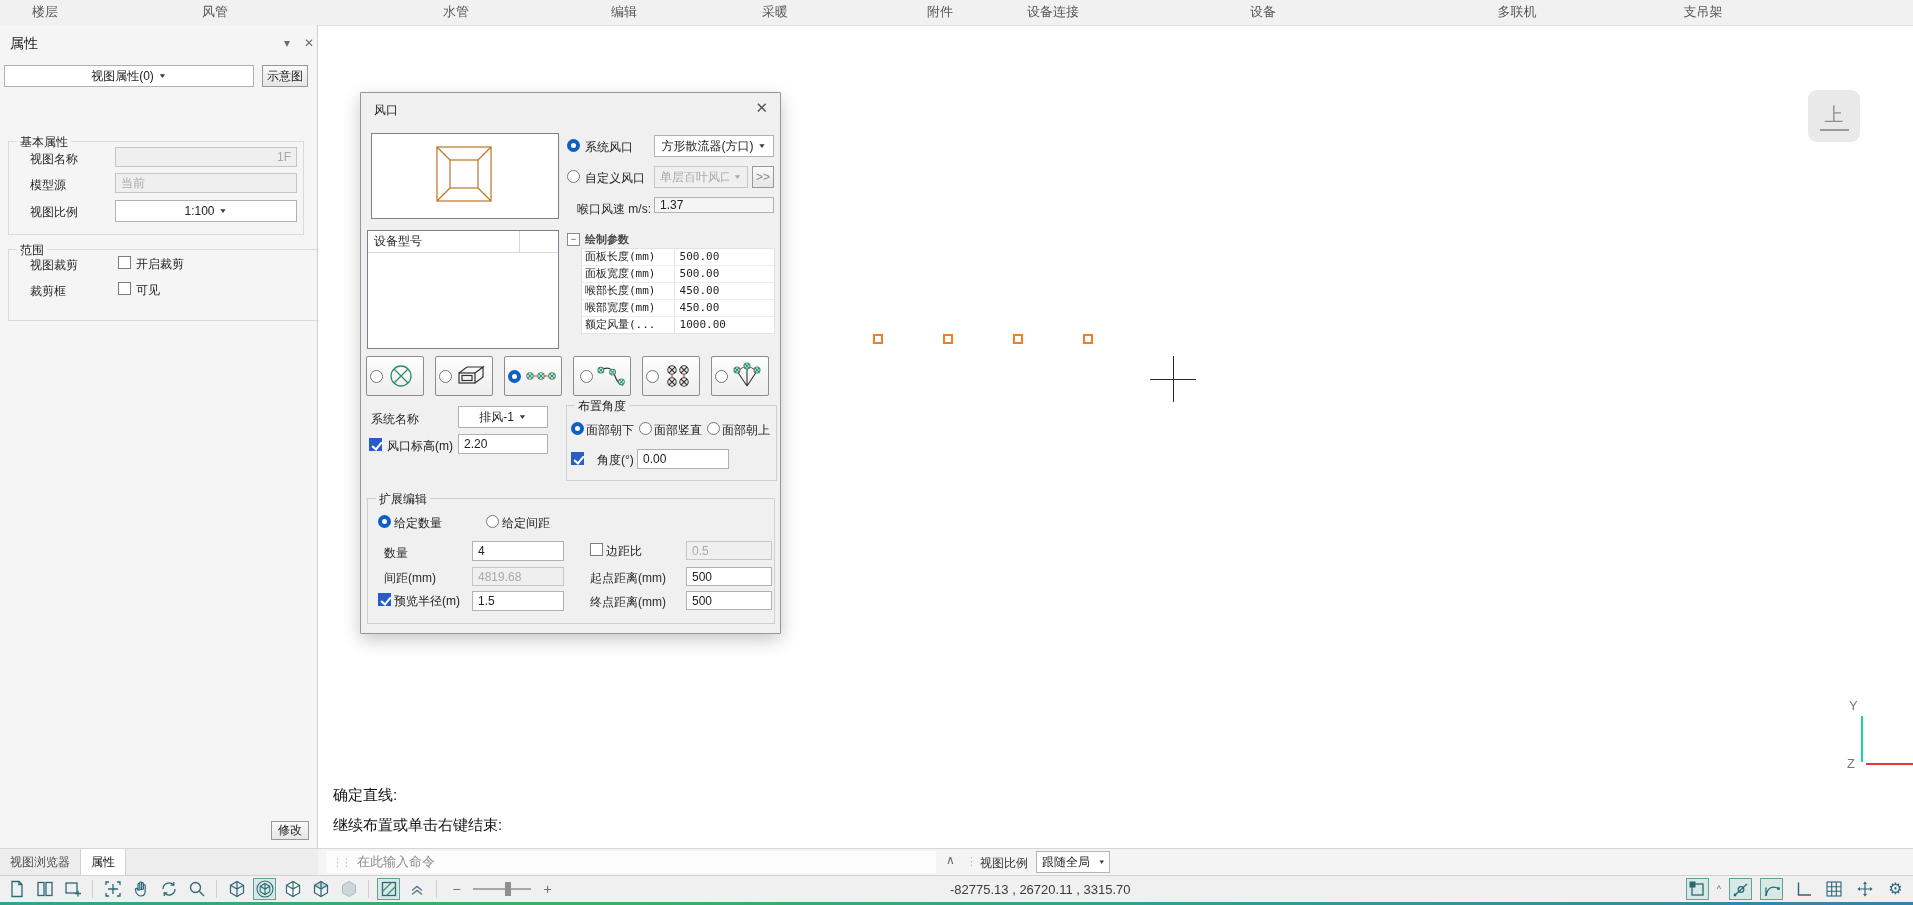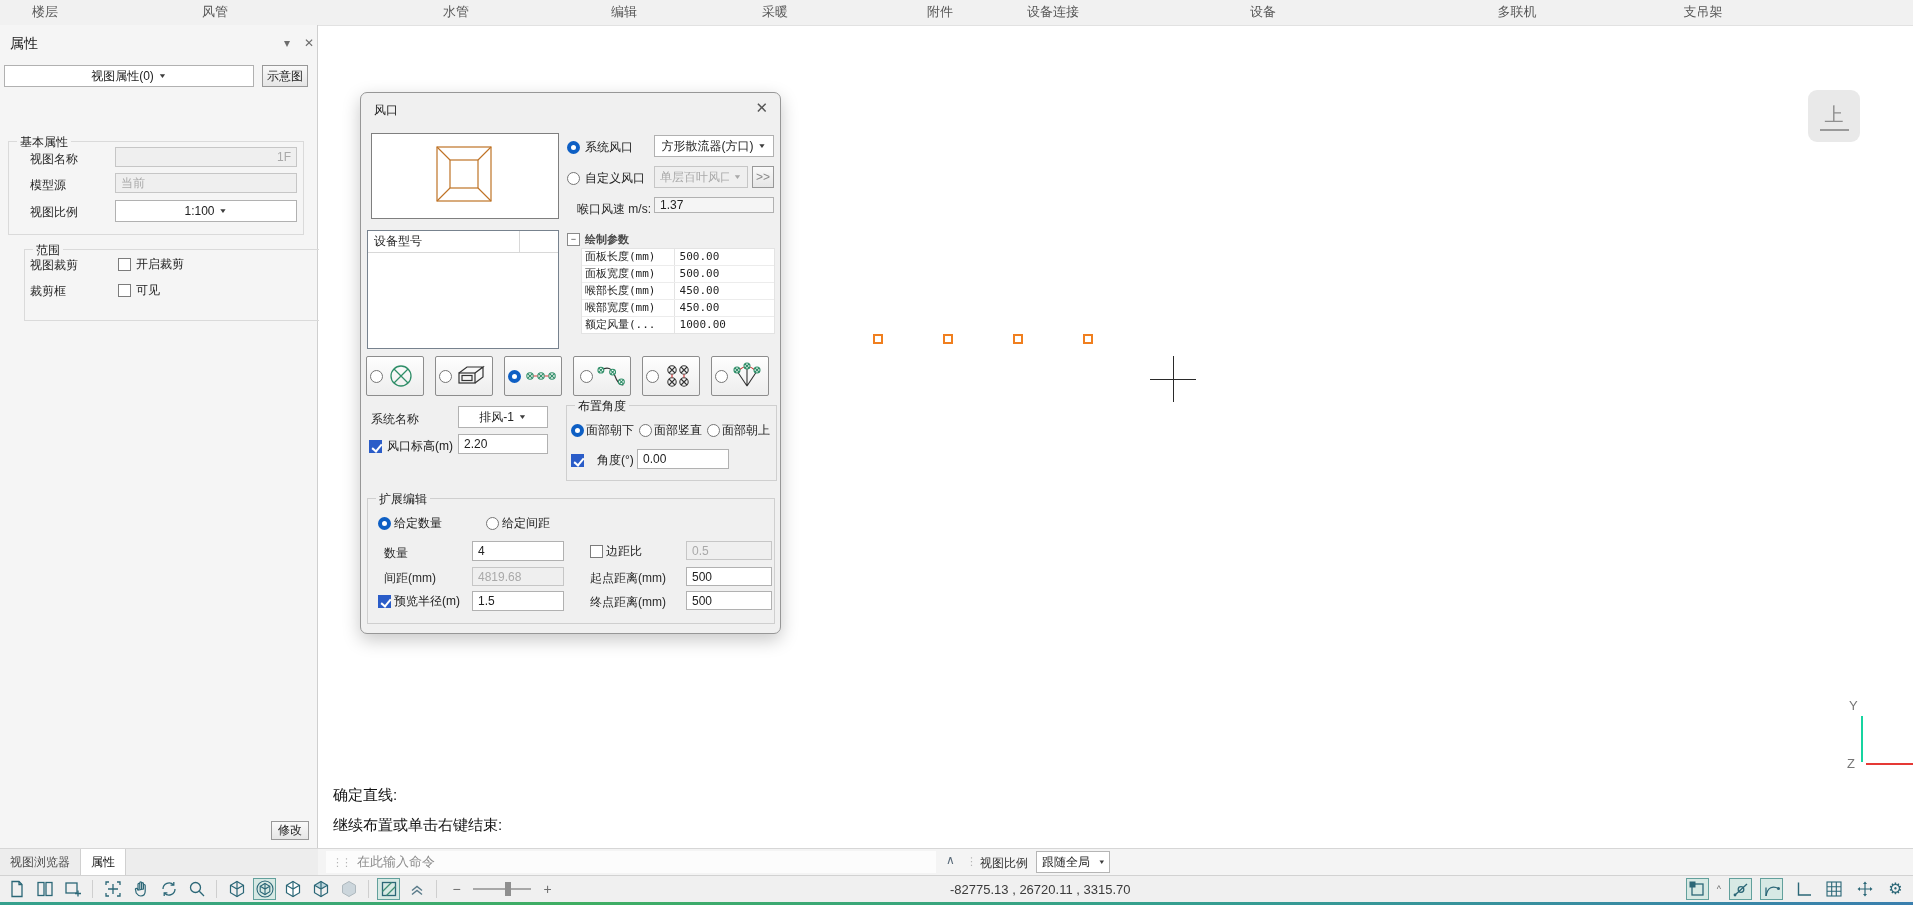--- a/index.html
+++ b/index.html
@@ -19,23 +19,23 @@
   .arr{font-size:9px;color:#3c3c3c;transform:scaleY(.75);margin-left:4px}
   .btn{display:flex;align-items:center;justify-content:center;background:linear-gradient(#f9f9f9,#e6e6e6);border:1px solid #989898;font-size:12px;box-sizing:border-box;cursor:default}
   .grp{position:absolute;border:1px solid #dadada;box-sizing:border-box}
   .grp>.glab{position:absolute;top:-8px;left:8px;background:#f5f5f5;padding:0 3px;font-size:12px;color:#1c1c1c}
   .flab{position:absolute;font-size:12px;color:#2a2a2a;white-space:nowrap}
   .chk{display:inline-block;width:13px;height:13px;border:1px solid #7c7c7c;background:#fff;box-sizing:border-box;position:relative;flex:none}
   .chk.on{background:#2a5cc8;border-color:#2a5cc8}
   .chk.on::after{content:"";position:absolute;left:3.5px;top:0.5px;width:4px;height:8px;border:solid #fff;border-width:0 2px 2px 0;transform:rotate(40deg)}
   .radio{display:inline-block;width:13px;height:13px;border:1px solid #767676;border-radius:50%;background:#fff;box-sizing:border-box;flex:none}
   .radio.on{border:4px solid #0e5fc4}
-  .flexrow{position:absolute;display:flex;align-items:center;gap:5px;font-size:12px;white-space:nowrap}
+  .flexrow{position:absolute;display:flex;align-items:flex-start;gap:5px;font-size:12px;white-space:nowrap}
   
-  .dialog{position:absolute;left:360px;top:92px;width:421px;height:542px;background:#f0f0f0;border:1px solid #979797;border-radius:7px;box-shadow:0 6px 18px rgba(0,0,0,.22);box-sizing:border-box}
+  .dialog{position:absolute;left:360px;top:92px;width:421px;height:542px;background:#f0f0f0;border:1px solid #979797;border-radius:1px;box-shadow:0 6px 18px rgba(0,0,0,.22);box-sizing:border-box}
   .dialog .glab{background:#f0f0f0}
   .dlg-title{position:absolute;left:13px;top:9px;font-size:12px;color:#1c1c1c}
   .dlg-close{position:absolute;right:12px;top:6px;font-size:15px;color:#555;cursor:default}
   .preview{position:absolute;left:10px;top:40px;width:188px;height:86px;background:#fff;border:1px solid #7f7f7f;box-sizing:border-box}
   .devlist{position:absolute;left:6px;top:137px;width:192px;height:119px;background:#fff;border:1px solid #77828e;box-sizing:border-box}
   .devlist .hd{height:21px;border-bottom:1px solid #d8d8d8;display:flex;align-items:center;padding-left:6px;font-size:12px;position:relative}
   .devlist .hd::after{content:"";position:absolute;right:38px;top:0;width:1px;height:21px;background:#d8d8d8}
   .pgrid{position:absolute;left:206px;top:138px;width:208px;font-family:"DejaVu Sans Mono",monospace;font-size:11px}
   .pgrid .phd{display:flex;align-items:center;gap:5px;font-weight:bold;color:#4a4a4a;height:16px}
   .pgrid .pbox{margin-left:14px;margin-top:1px;background:#fff;border:1px solid #e3e3e3}
@@ -117,21 +117,21 @@
     <span class="flab" style="left:30px;top:152px">模型源</span>
     <div class="tbox dis" style="left:115px;top:148px;width:182px;height:20px">
       <span>当前</span>
     </div>
     <span class="flab" style="left:30px;top:179px">视图比例</span>
     <div class="tbox combo" style="left:115px;top:175px;width:182px;height:22px">
       <span>1:100</span>
       <span class="arr">▼</span>
     </div>
 
-    <div class="grp" style="left:24px;top:224px;width:337px;height:72px">
+    <div class="grp" style="left:8px;top:224px;width:337px;height:72px">
       <span class="glab">范围</span>
     </div>
     <span class="flab" style="left:30px;top:232px">视图裁剪</span>
     <div class="flexrow" style="left:118px;top:231px">
       <span class="chk"></span>
       <span>开启裁剪</span>
     </div>
     <span class="flab" style="left:30px;top:258px">裁剪框</span>
     <div class="flexrow" style="left:118px;top:257px">
       <span class="chk"></span>

